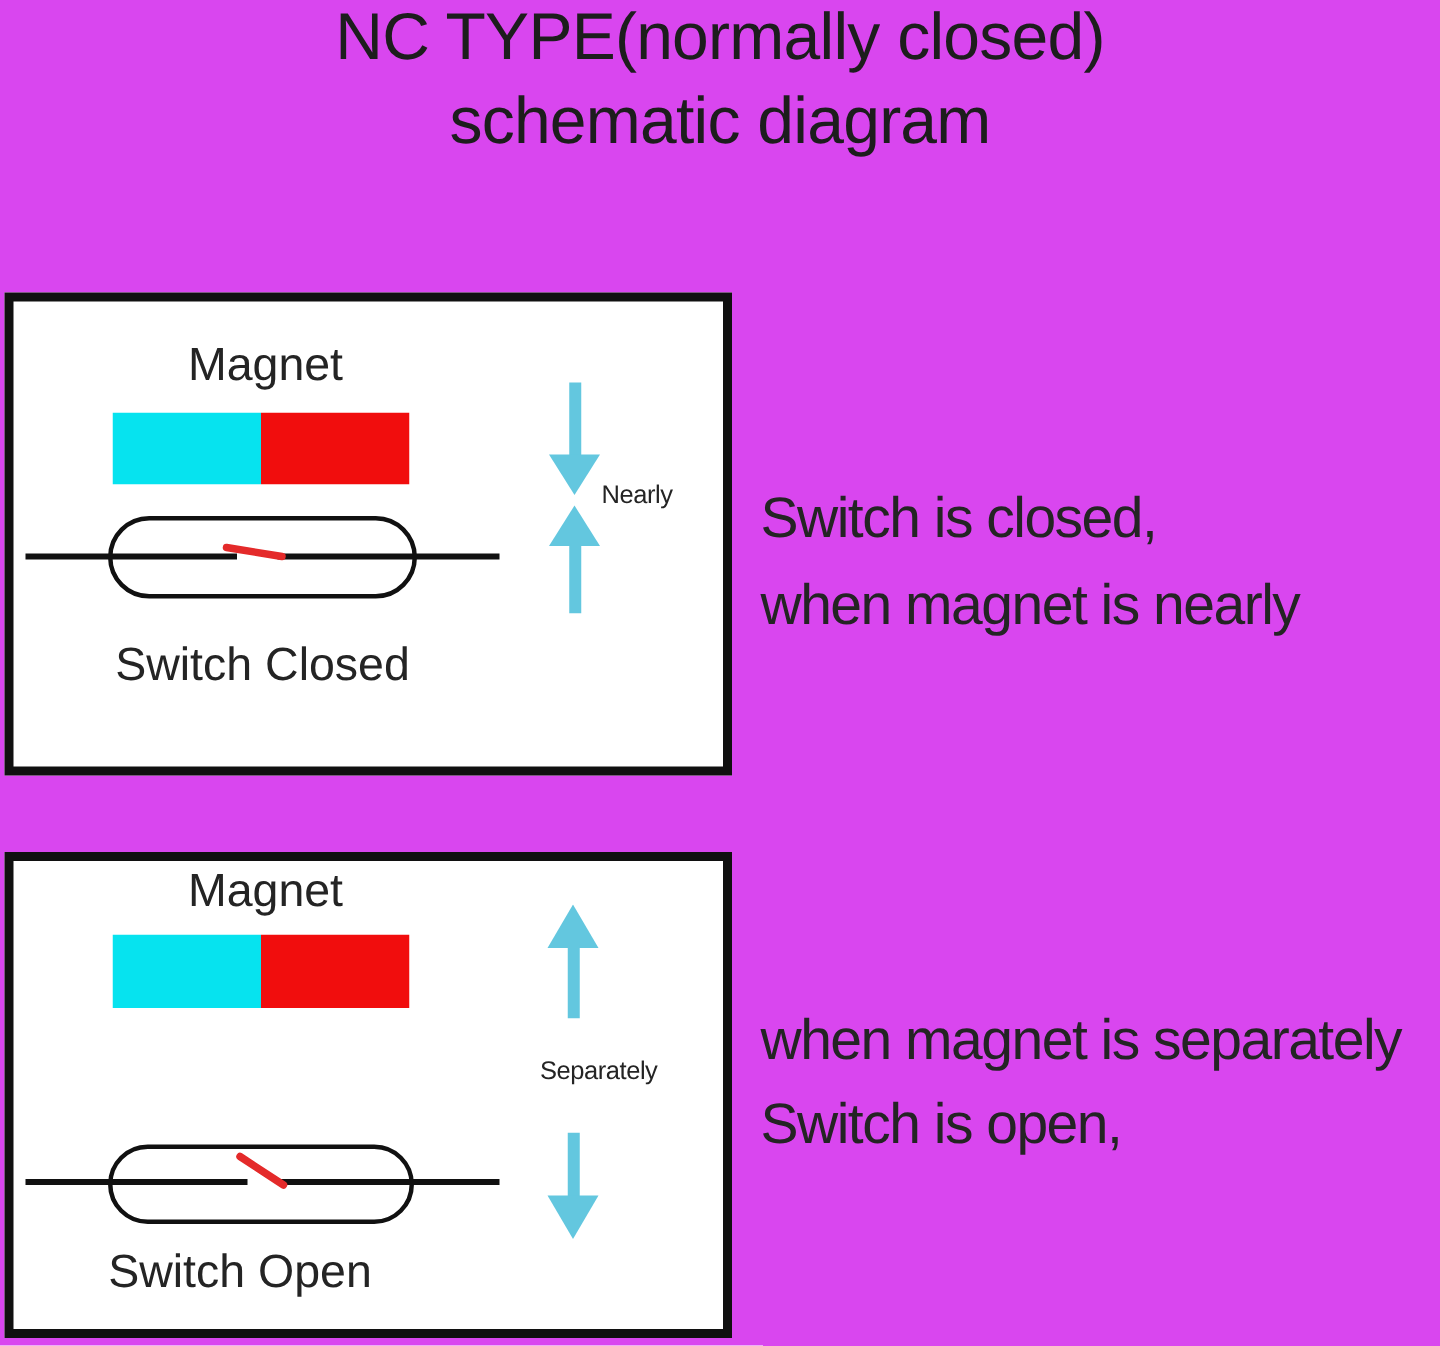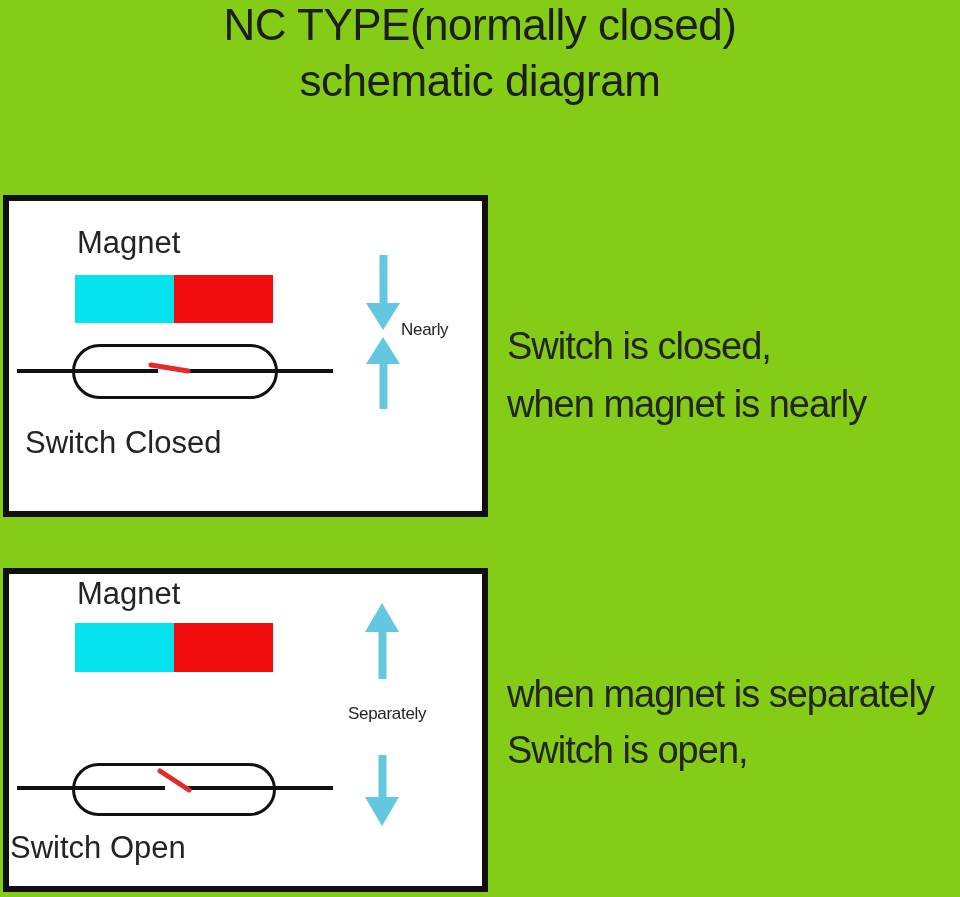--- a/index.html
+++ b/index.html
@@ -1,19 +1,19 @@
 <!DOCTYPE html>
 <html><head>
 <meta charset="utf-8">
 <style>
   html,body{margin:0;padding:0;background:#ffffff;}
   .stage{
     position:relative;
     width:960px;height:897px;
-    background:#84cc16;
+    background:#d946ef;
     font-family:"Liberation Sans", sans-serif;
     color:#222222;
     overflow:hidden;
   }
   .abs{position:absolute;}
   .title{
     left:0;top:-3px;width:960px;
     text-align:center;
     font-size:44px;line-height:56px;
     letter-spacing:-0.5px;
@@ -22,33 +22,33 @@
   .panel{
     border:6px solid #101010;
     box-sizing:border-box;
     background:#ffffff;
   }
   .panel-closed{left:3px;top:195px;width:485px;height:322px;}
   .panel-open{left:3px;top:568px;width:485px;height:324px;}
   .diagram-label{
     font-size:31px;line-height:37px;
     color:#242424;
-    text-align:left;
+    text-align:center;
   }
   .magnet-label-top{left:77px;top:224px;width:200px;}
   .magnet-label-bottom{left:77px;top:575px;width:200px;}
   .switch-label-top{left:25px;top:424px;width:300px;}
   .switch-label-bottom{left:10px;top:829px;width:300px;}
   .arrow-caption{
     font-size:17px;line-height:30px;
     color:#242424;white-space:nowrap;
     letter-spacing:-0.3px;
   }
   .nearly{left:401px;top:315px;}
-  .separately{left:348px;top:699px;}
+  .separately{left:360px;top:699px;}
   .desc{
     font-size:38px;line-height:58px;
     letter-spacing:-1px;
     color:#242424;white-space:nowrap;
   }
   .desc-closed{left:507px;top:297px;margin-top:20px;}
   .desc-open{left:507px;top:666px;line-height:56px;}
   svg{display:block;}
 </style>
 </head>

